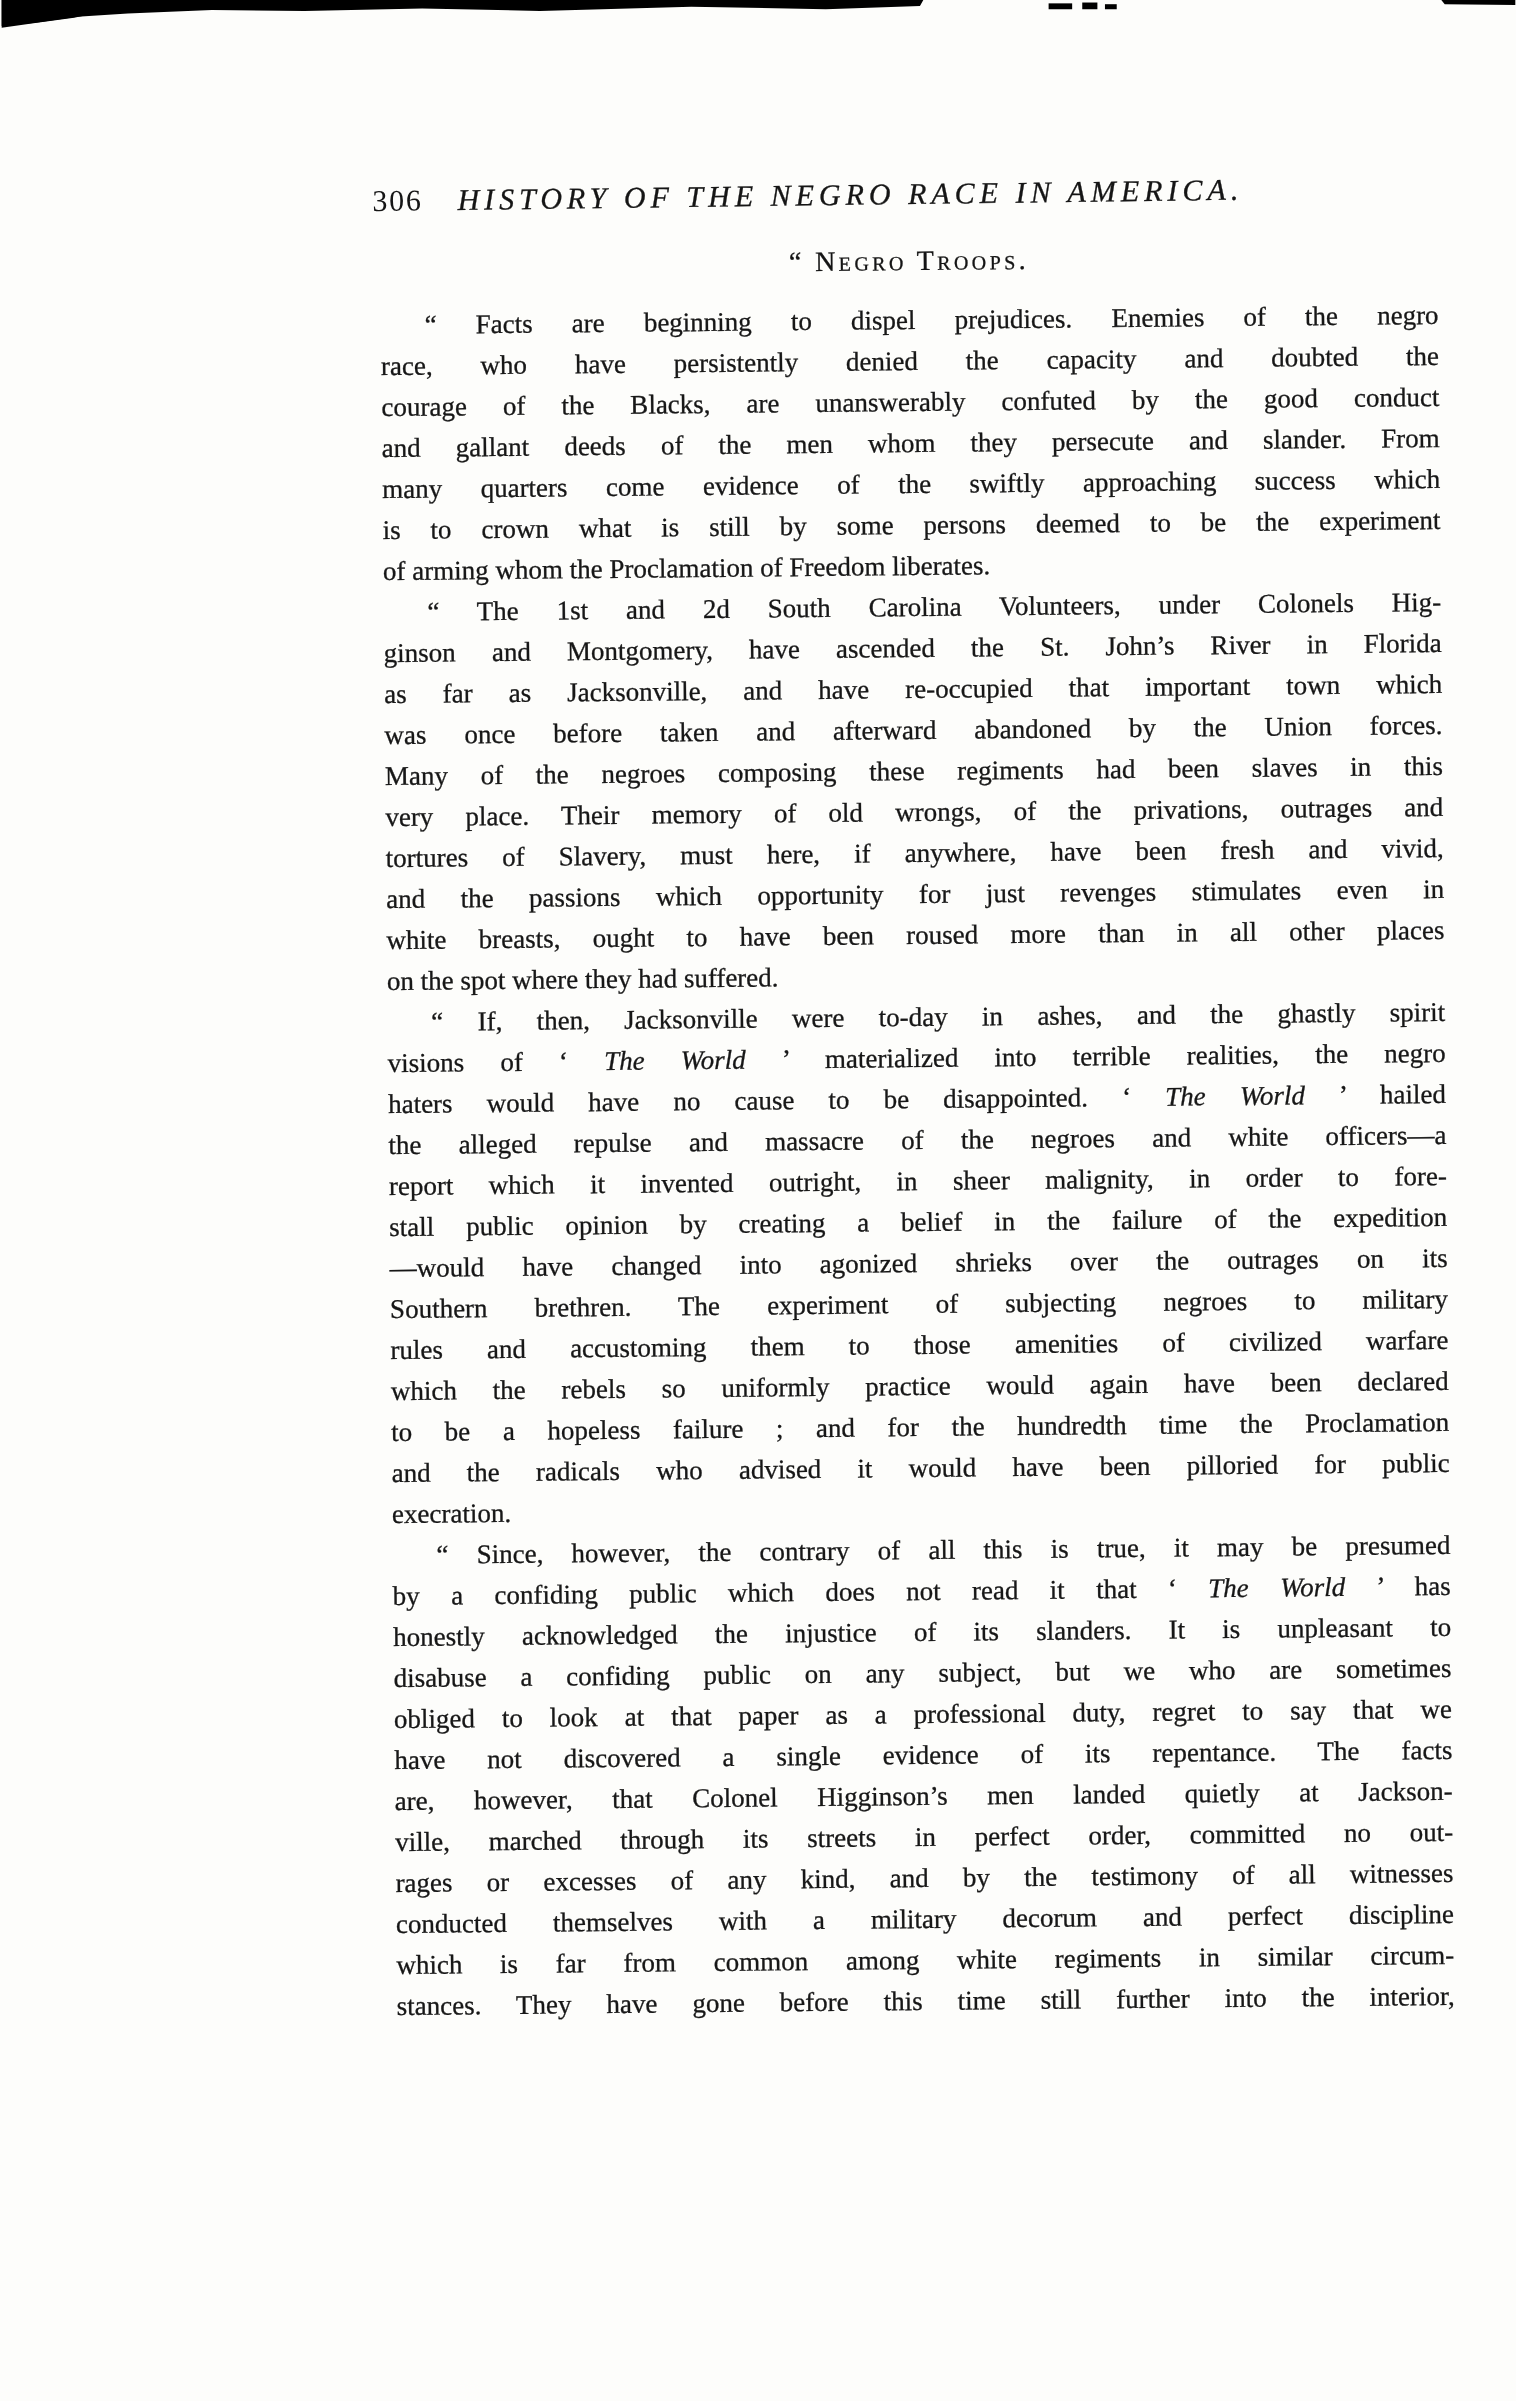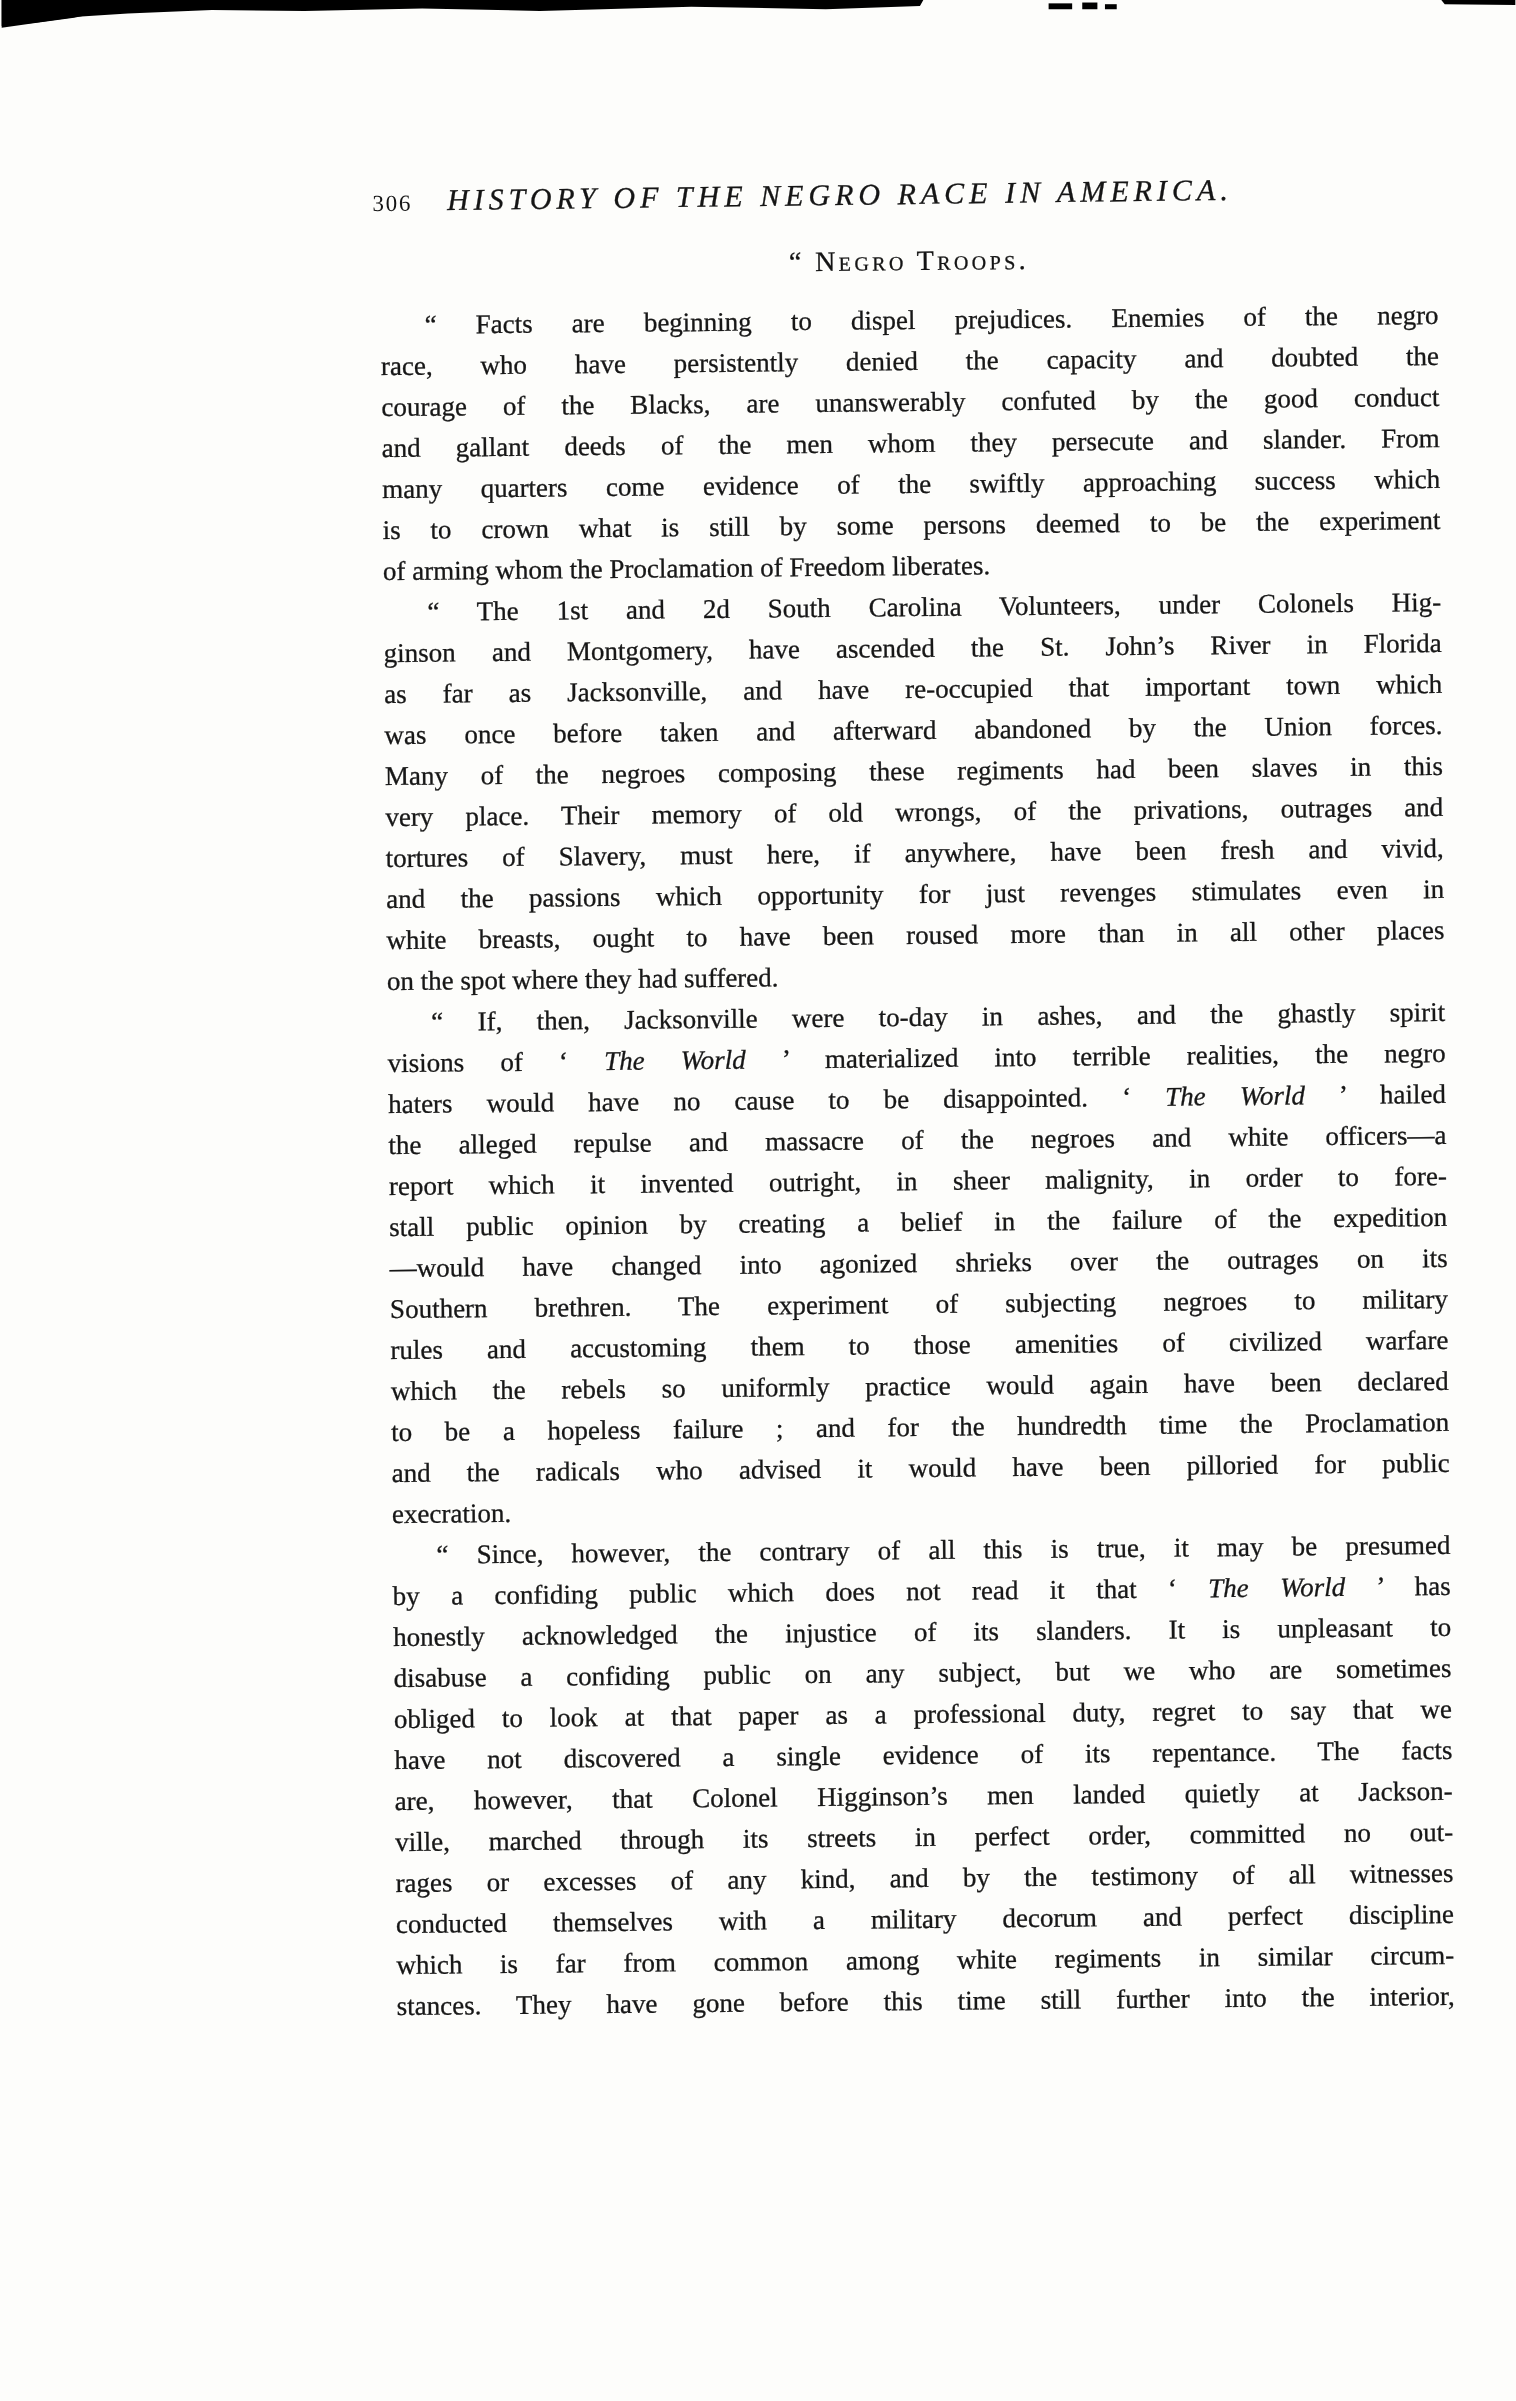--- a/index.html
+++ b/index.html
@@ -26,21 +26,21 @@
     position: absolute;
     left: 381px;
     top: 177px;
     width: 1062px;
     display: flex;
     align-items: baseline;
     gap: 35px;
     transform: rotate(-0.2deg);
   }
   .folio {
-    font-size: 23px;
+    font-size: 30px;
     letter-spacing: 1.7px;
     color: #151515;
   }
   .running-title {
     font-style: italic;
     font-size: 30px;
     letter-spacing: 5px;
     white-space: nowrap;
     color: #151515;
     -webkit-text-stroke: 0.3px #151515;

